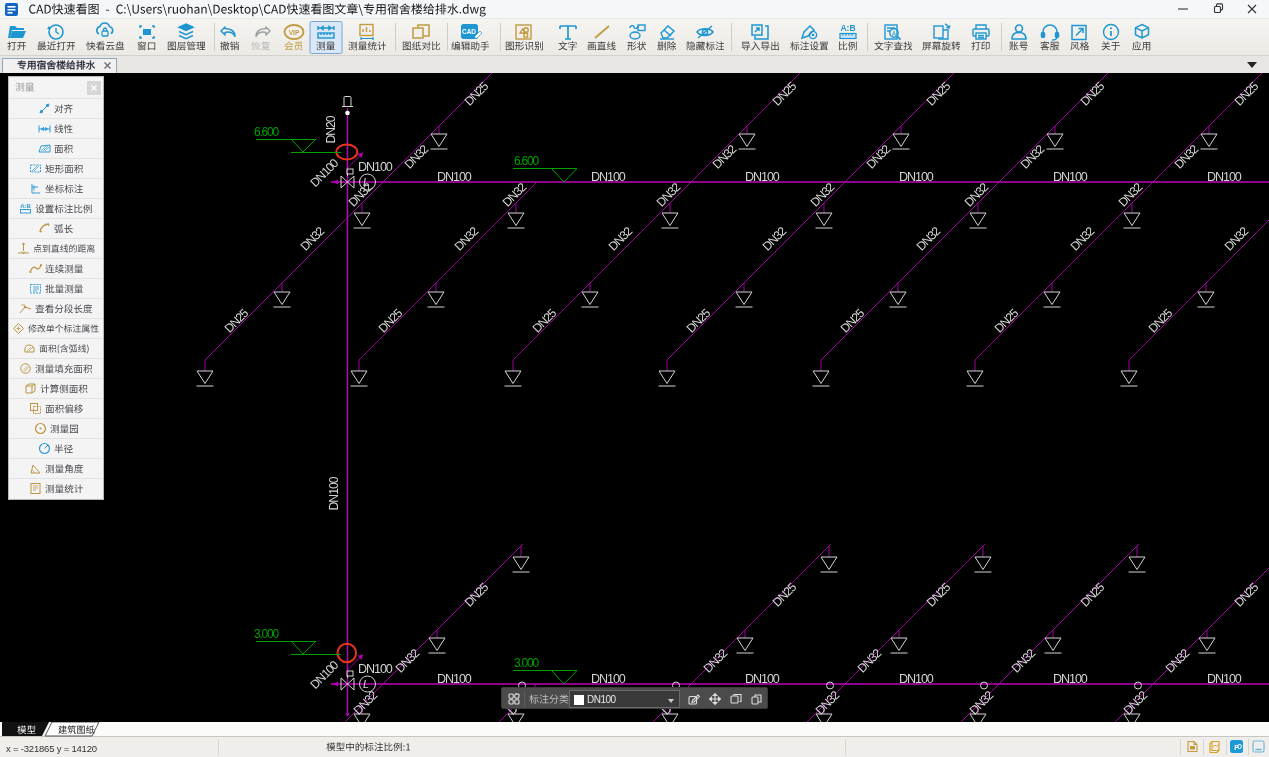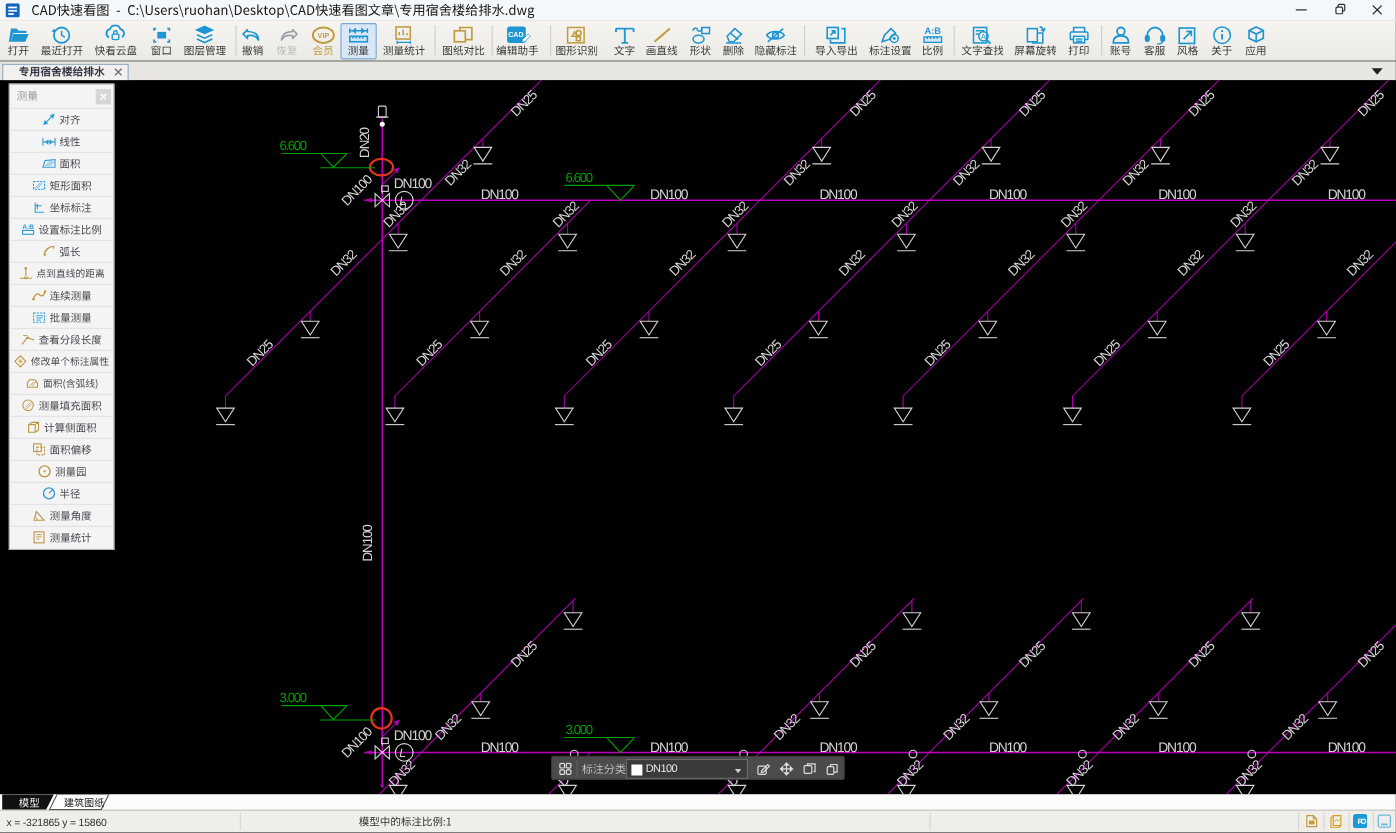--- a/index.html
+++ b/index.html
@@ -1125,21 +1125,21 @@
         <use href="#c578b" x="1000"></use>
       </svg>
       <svg class="ct " style="left:58px;top:2.5px" width="36.8" height="10.7" viewBox="0 -880 4000 1160" fill="#222222">
         <use href="#c5efa" x="0"></use>
         <use href="#c7b51" x="1000"></use>
         <use href="#c56fe" x="2000"></use>
         <use href="#c7eb8" x="3000"></use>
       </svg>
     </div>
     <div id="statusbar">
-      <span style="position:absolute;left:6px;top:5.5px;font-size:9.5px;color:#333;font-family:Liberation Sans,sans-serif;letter-spacing:-.2px">x = -321865 y = 15860</span>
+      <span style="position:absolute;left:6px;top:5.5px;font-size:9.5px;color:#333;font-family:Liberation Sans,sans-serif;letter-spacing:-.2px">x = -321865 y = 14120</span>
       <svg class="ct " style="left:326px;top:5px" width="84.8" height="11.1" viewBox="0 -880 8833 1160" fill="#333333">
         <use href="#c6a21" x="0"></use>
         <use href="#c578b" x="1000"></use>
         <use href="#c4e2d" x="2000"></use>
         <use href="#c7684" x="3000"></use>
         <use href="#c6807" x="4000"></use>
         <use href="#c6ce8" x="5000"></use>
         <use href="#c6bd4" x="6000"></use>
         <use href="#c4f8b" x="7000"></use>
         <use href="#c3a" x="8000"></use>

